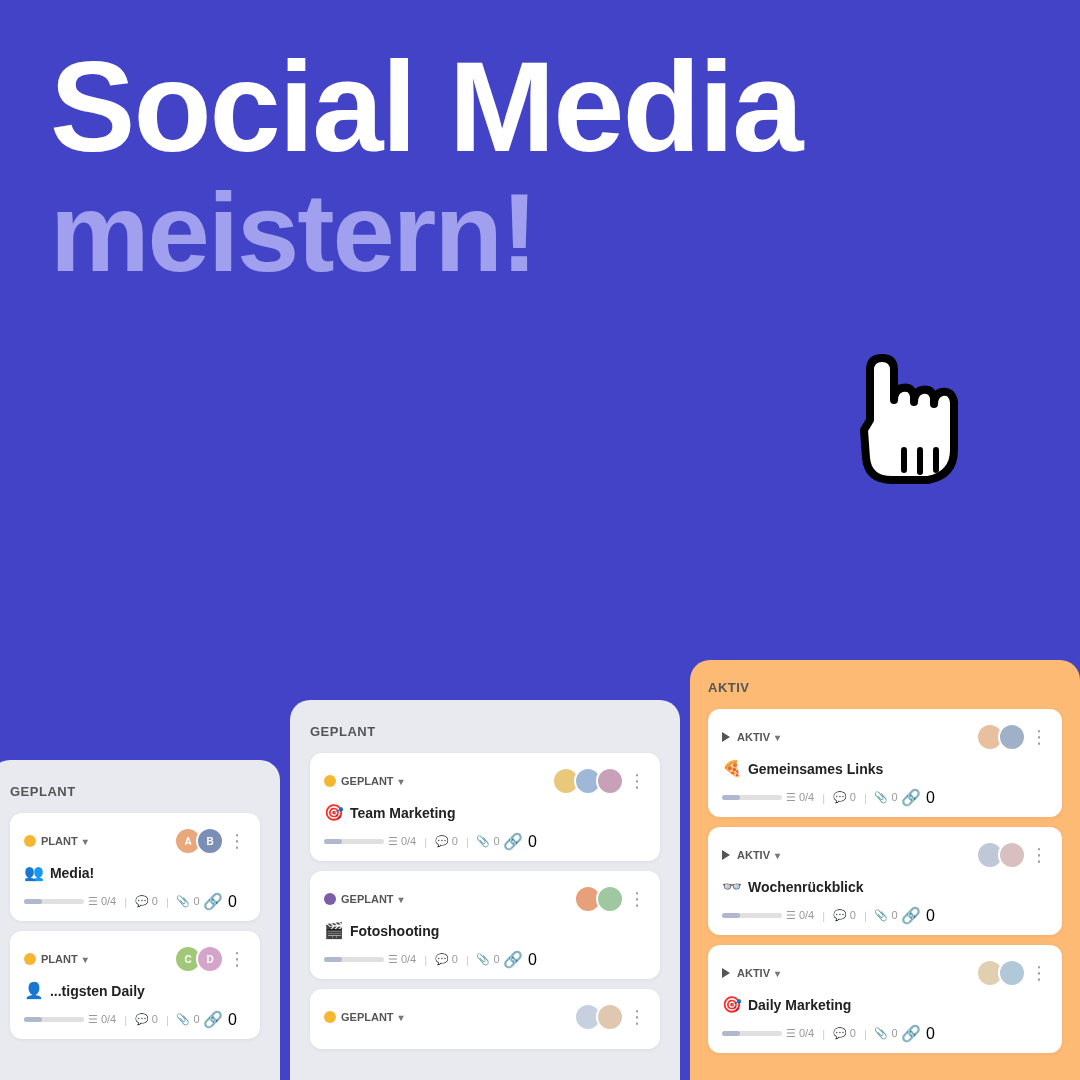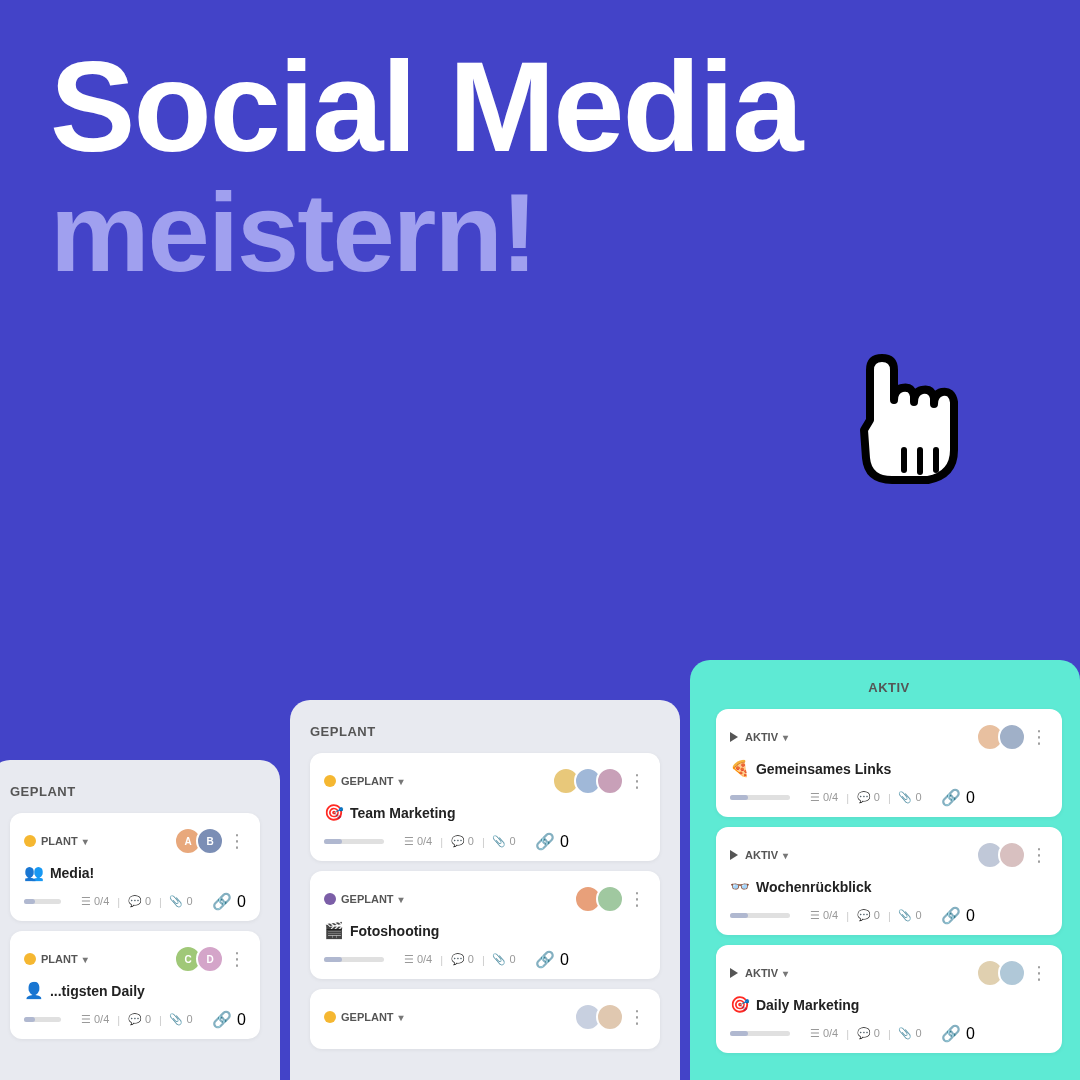--- a/index.html
+++ b/index.html
@@ -94,27 +94,26 @@
       position: relative;
       margin-left: 10px;
       flex-shrink: 0;
       z-index: 2;
     }
 
     
     .card-right {
       flex: 1;
       min-height: 420px;
-      background: #5eead4;
+      background: #fdba74;
       border-radius: 20px 20px 0 0;
-      padding: 20px 18px 10px 26px;
+      padding: 20px 18px 10px 18px;
       position: relative;
       margin-left: 10px;
       z-index: 3;
-      text-align: center;
     }
 
     .card-column-title {
       font-size: 13px;
       font-weight: 700;
       color: #555;
       letter-spacing: 0.5px;
       margin-bottom: 14px;
       text-transform: uppercase;
     }
@@ -211,21 +210,21 @@
       gap: 6px;
     }
 
     .task-emoji {
       font-size: 16px;
     }
 
     .task-footer {
       display: flex;
       align-items: center;
-      gap: 20px;
+      gap: 4px;
     }
 
     .progress-bar-bg {
       flex: 1;
       height: 5px;
       background: #e0e0e0;
       border-radius: 3px;
       max-width: 60px;
     }
 

